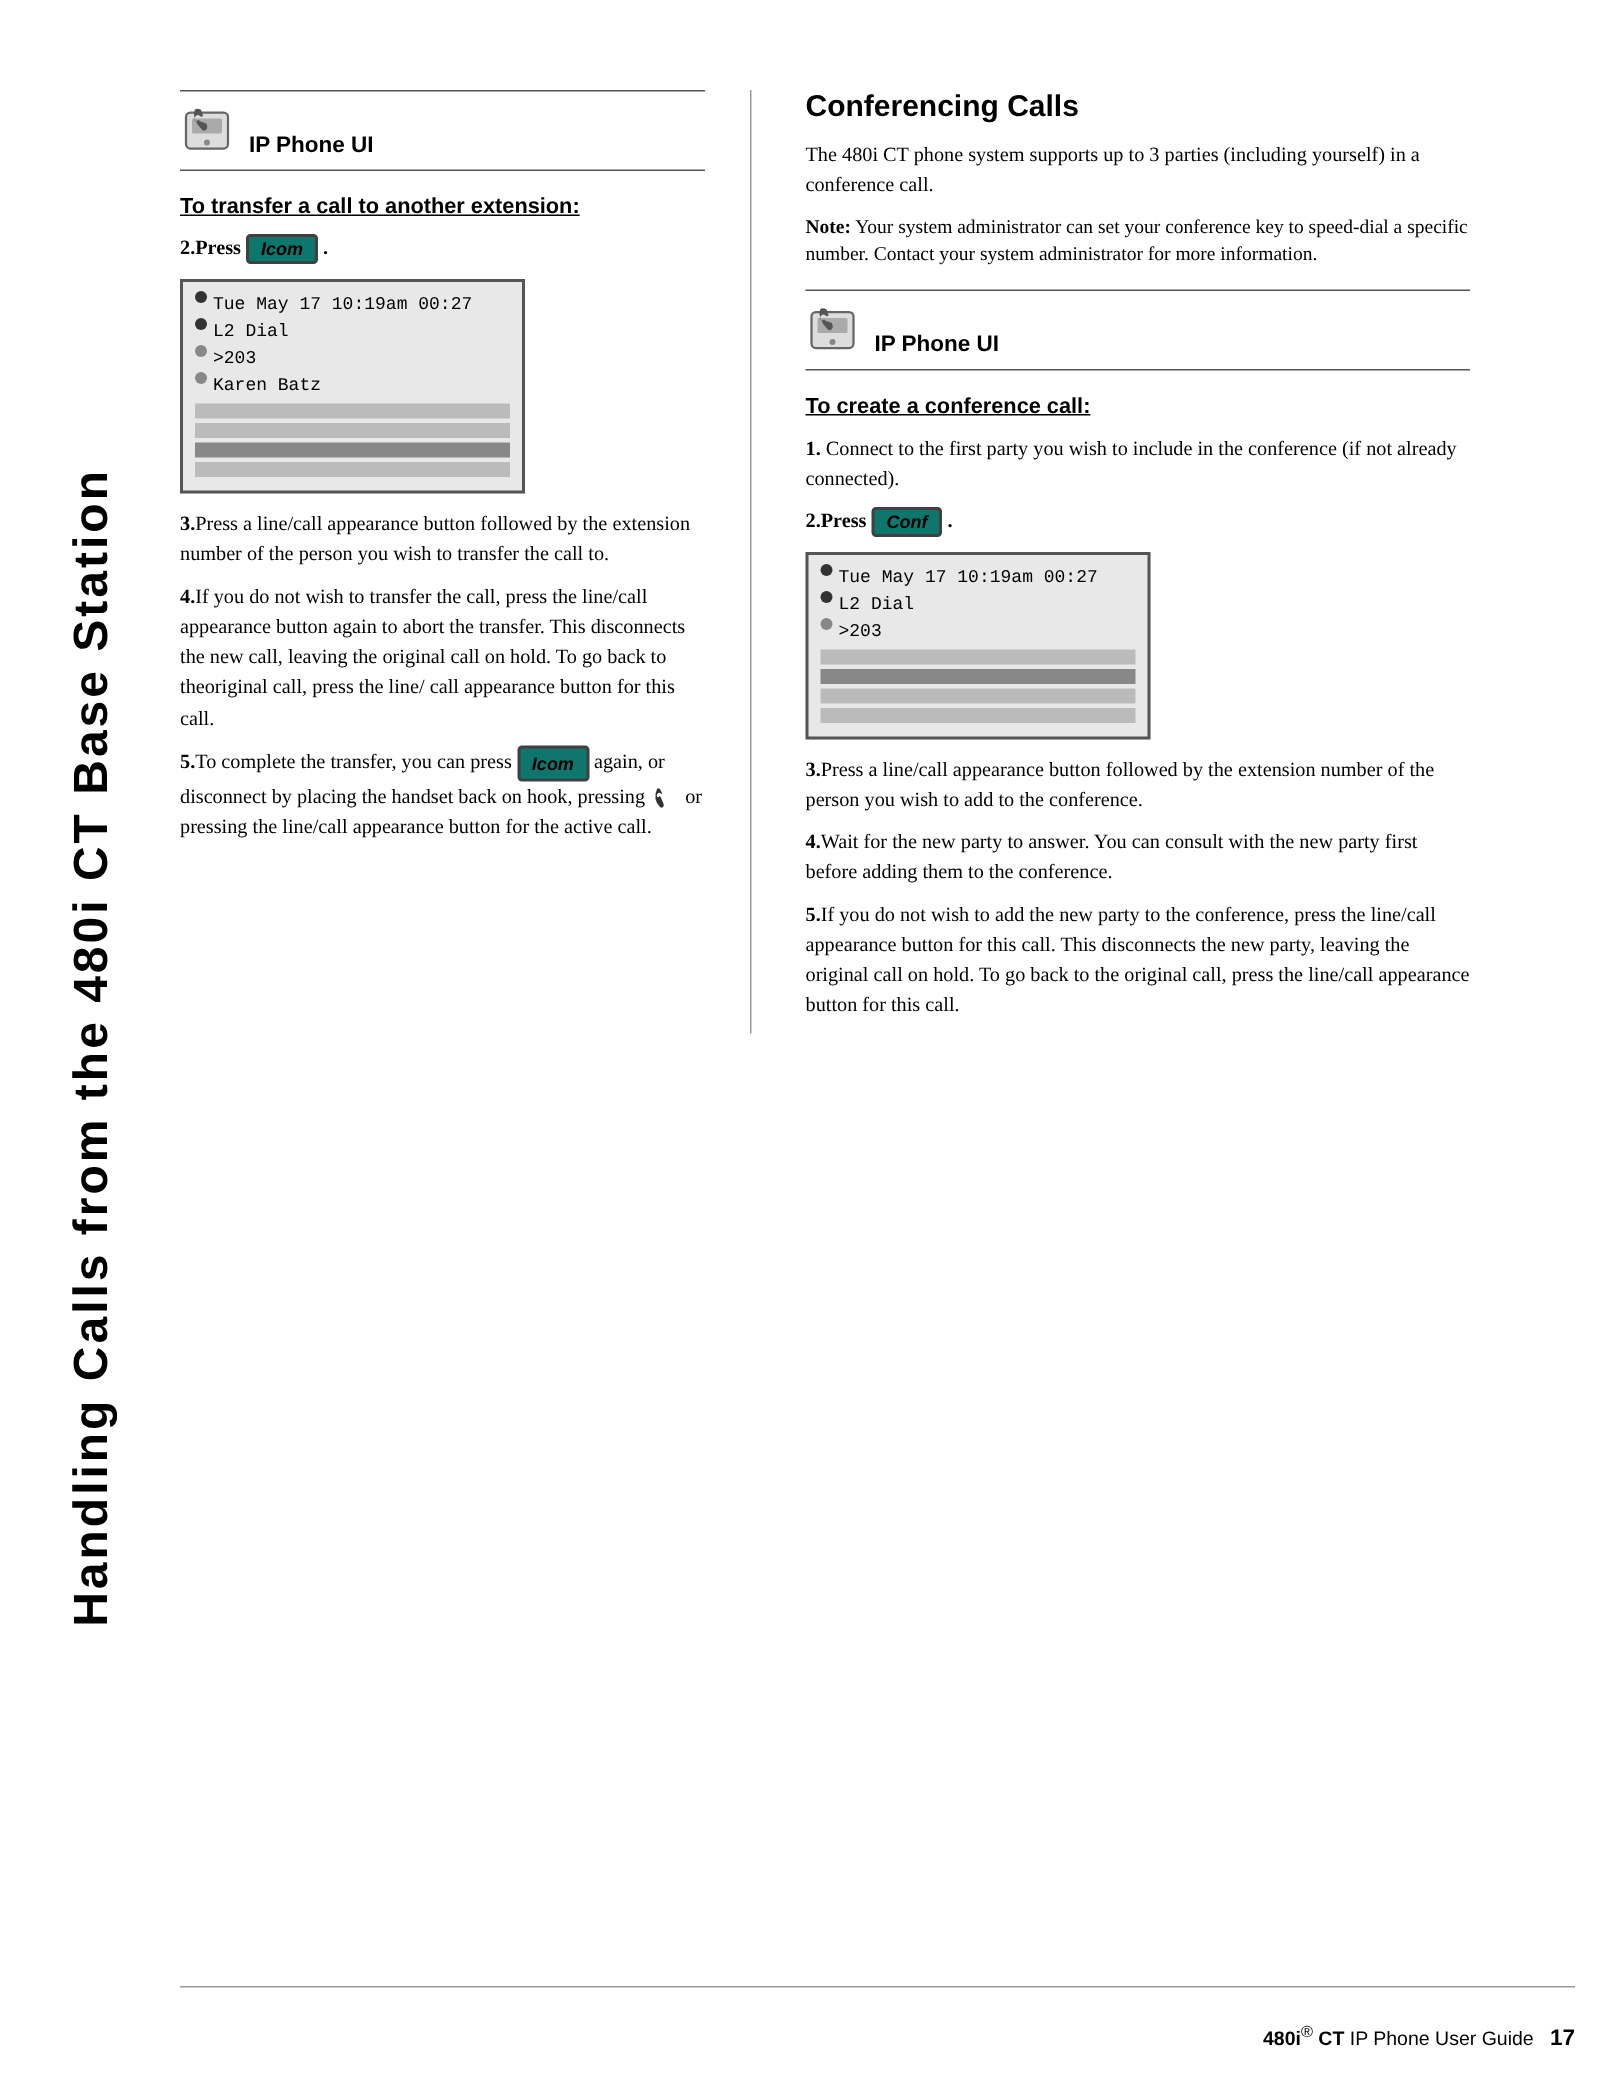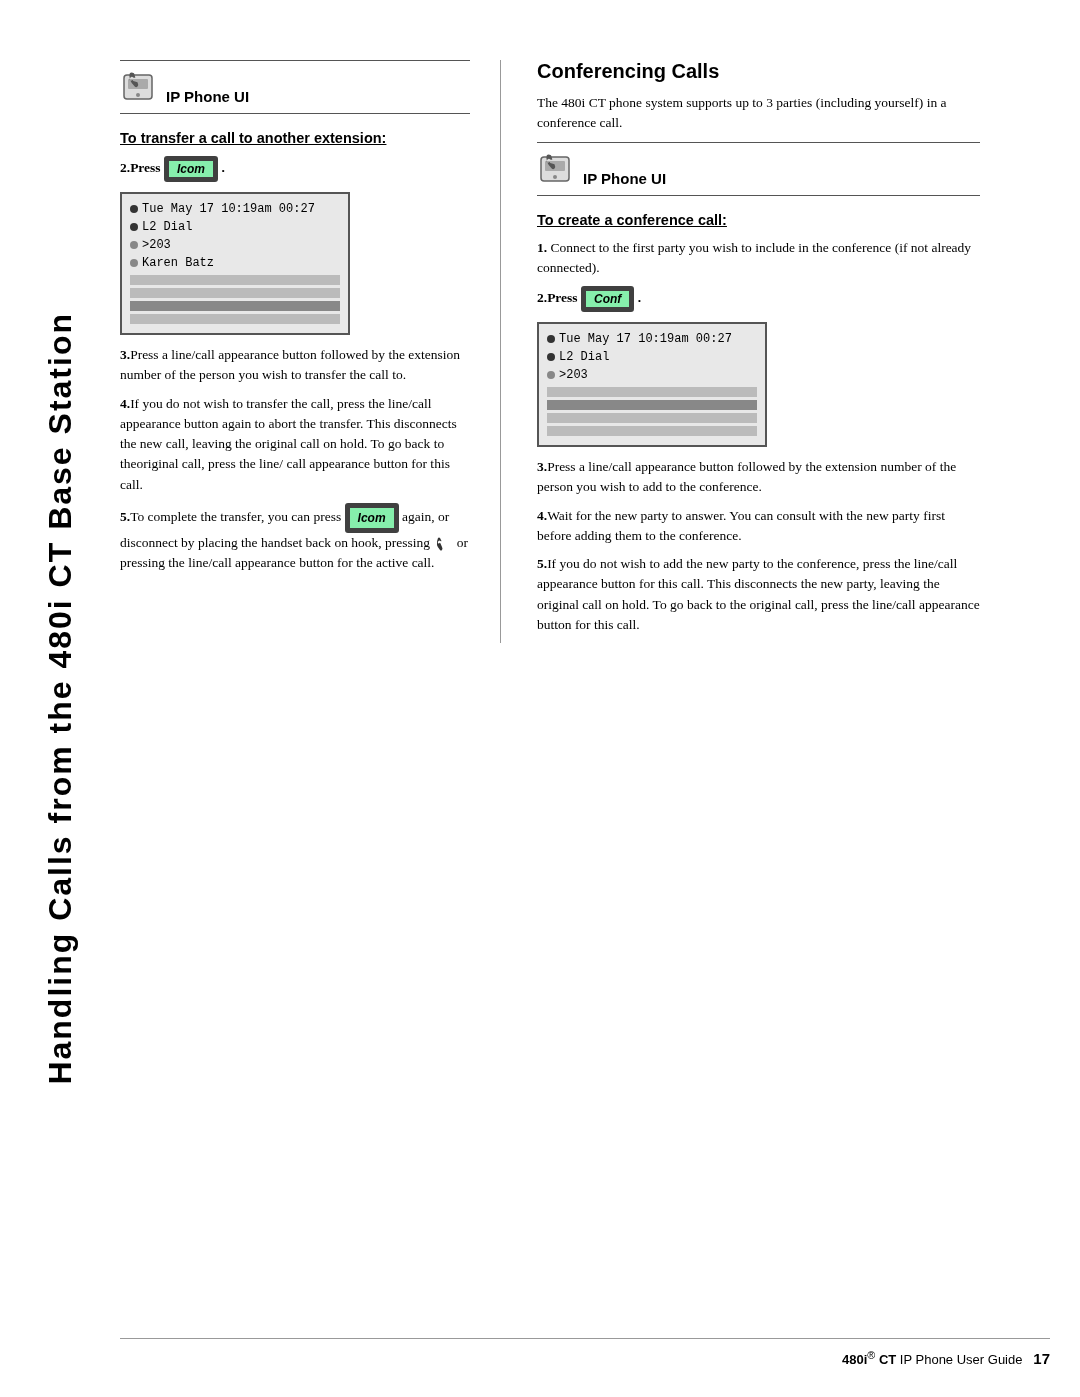--- a/index.html
+++ b/index.html
@@ -90,45 +90,44 @@
     }
 
     
     .press-line {
       font-size: 13.5px;
       margin-bottom: 8px;
       font-weight: bold;
     }
     .btn-inline {
       display: inline-block;
-      border: 5px solid #404040;
+      border: 2px solid #404040;
       border-radius: 3px;
       padding: 1px 8px;
       font-size: 12px;
       font-family: Arial, sans-serif;
-      background: #86efac;
+      background: #0f766e;
       font-style: italic;
       font-weight: bold;
       vertical-align: middle;
     }
 
     
     .phone-screen {
       border: 2px solid #555;
       background: #e8e8e8;
       padding: 6px 8px;
       margin: 10px 0;
       font-family: 'Courier New', monospace;
       font-size: 12px;
       line-height: 1.5;
       width: 230px;
     }
     .phone-screen .screen-line {
       display: flex;
-      align-items: center;
       gap: 4px;
     }
     .phone-screen .dot {
       width: 8px;
       height: 8px;
       border-radius: 50%;
       background: #888;
       flex-shrink: 0;
     }
     .phone-screen .dot.active {
@@ -164,21 +163,21 @@
     
     .footer {
       position: absolute;
       bottom: 30px;
       left: 120px;
       right: 30px;
       display: flex;
       justify-content: flex-end;
       align-items: center;
       border-top: 1px solid #999;
-      padding-top: 10px;
+      padding-top: 24px;
     }
     .footer-text {
       font-size: 13px;
       font-family: Arial, sans-serif;
     }
     .footer-text .brand {
       font-weight: bold;
     }
     .footer-text .page-num {
       font-weight: bold;
@@ -270,20 +269,24 @@
     </p>
 
   </div>
 
   <div class="right-col" style="padding-left:36px;">
 
     <h2 class="conf-heading">Conferencing Calls</h2>
 
     <p class="body-text">The 480i CT phone system supports up to 3 parties (including yourself) in a conference call.</p>
 
+    <p class="note-text">
+      <span class="note-label">Note:</span>
+      <span>Your system administrator can set your conference key to speed-dial a specific number. Contact your system administrator for more information.</span>
+    </p>
 
     <div class="ip-phone-ui-box">
       <svg class="phone-icon" viewBox="0 0 36 36">
         <rect x="4" y="6" width="28" height="24" rx="3" fill="#ddd" stroke="#666" stroke-width="1.5"></rect>
         <rect x="8" y="10" width="20" height="10" rx="1" fill="#aaa"></rect>
         <circle cx="18" cy="26" r="2" fill="#888"></circle>
         <path d="M2 2 Q4 0 8 2 L10 8 Q8 9 7 8 Q5 6 3 8 Q1 10 2 12 Q3 14 5 12 Q6 11 7 13 L13 15 Q15 19 13 21 Q11 23 9 21 Q-1 11 2 2 Z" fill="#555" transform="scale(0.7) translate(12,4)"></path>
       </svg>
       <span class="ip-phone-ui-label">IP Phone UI</span>
     </div>

